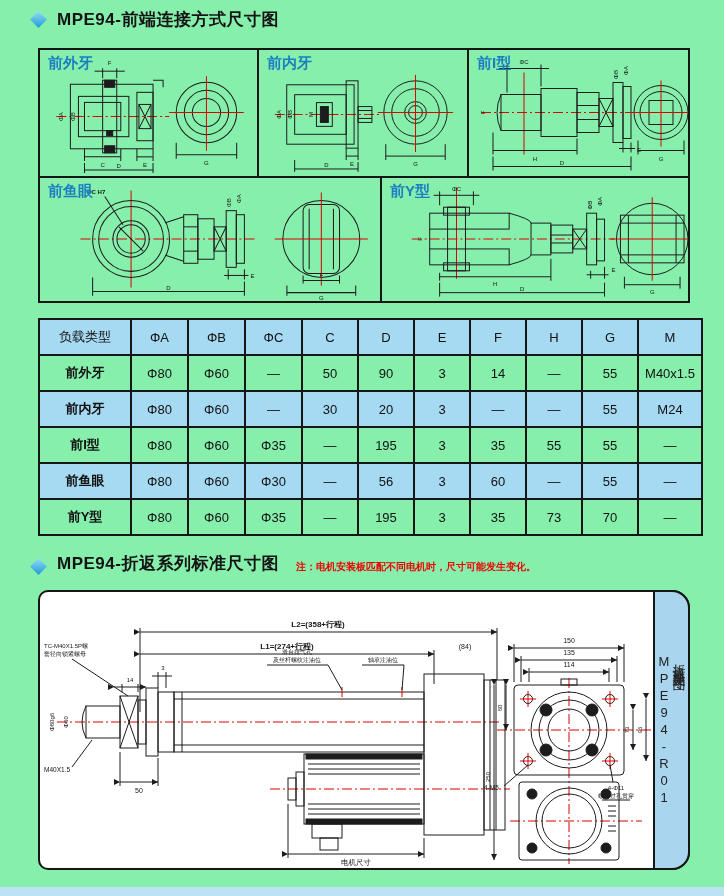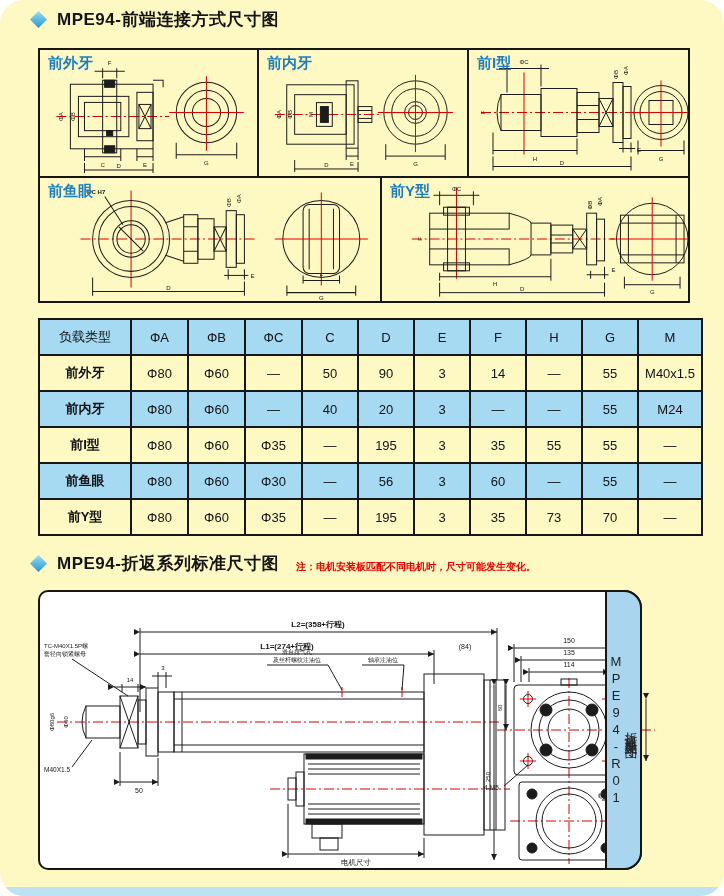--- a/index.html
+++ b/index.html
@@ -1,45 +1,45 @@
 <!DOCTYPE html>
 <html><head>
 <meta charset="utf-8">
 <style>
   * { margin:0; padding:0; box-sizing:border-box; }
   html,body { background:#ffffff; }
   body { font-family:"Liberation Sans","DejaVu Sans",sans-serif; color:#111; }
-  .page { position:relative; width:724px; height:896px; background:#fef9c3; overflow:hidden;border-radius:24px; }
+  .page { position:relative; width:724px; height:896px; background:#86efac; overflow:hidden; }
 
   
   .sec-title { position:absolute; left:30px; display:flex; align-items:center; gap:10px; }
   .sec-title .t { font-size:17px; font-weight:bold; color:#141414; letter-spacing:0.5px; }
   .sec-title.one { top:8px; }
-  .sec-title.two { top:552px; }
+  .sec-title.two { top:552px;align-items:flex-end; }
   .red-note { position:absolute; left:296px; top:560px; font-size:10px; font-weight:bold; color:#ee0000;text-align:center; }
 
   
   .dgrid { position:absolute; left:38px; top:48px; width:652px; height:255px; border:2px solid #161616; }
   .drow { display:flex; }
   .drow.r1 { height:128px; border-bottom:2px solid #161616; }
   .drow.r2 { height:123px; }
   .dcell { position:relative; height:100%; }
   .dcell + .dcell { border-left:2px solid #161616; }
   .dcell .lbl { position:absolute; left:8px; top:4px; font-size:15px; font-weight:bold; color:#1b7ec2; z-index:2; }
   .dcell svg { position:absolute; left:0; top:0; width:100%; height:100%; }
 
   
   table.dims { position:absolute; left:38px; top:318px; width:652px; border-collapse:collapse; table-layout:fixed; }
   table.dims th, table.dims td { border:2px solid #161616; height:36px; text-align:center; vertical-align:middle; font-size:13px; }
   table.dims th { background:#a6d9f2; font-weight:normal; }
   table.dims td.rowhead { font-weight:bold; }
   table.dims tr.alt td { background:#a6d9f2; }
 
   
-  .bigbox { position:absolute; left:38px; top:590px; width:604px; height:280px; border:2px solid #161616; border-radius:10px 18px 18px 10px; background:#fff;text-align:center; }
+  .bigbox { position:absolute; left:38px; top:590px; width:652px; height:280px; border:2px solid #161616; border-radius:10px 18px 18px 10px; background:#fff; }
   .bigbox svg.main { position:absolute; left:2px; top:0; width:613px; height:276px; }
   .side-tab { position:absolute; right:-2px; top:-2px; bottom:-2px; width:37px; background:#a9d6ee; border:2px solid #161616; border-radius:0 18px 18px 0;
               display:flex; align-items:center; justify-content:center; }
   .side-tab .vt { writing-mode:vertical-rl; text-orientation:upright; font-size:13px; color:#222; letter-spacing:2px; line-height:15px; }
   .side-tab .vt span { display:block; }
 
   .footer-strip { position:absolute; left:0; right:0; bottom:0; height:9px; background:#bce2f3; }
 
   
   svg .k  { stroke:#1c1c1c; stroke-width:1; fill:none; }
@@ -346,21 +346,21 @@
         <td>14</td>
         <td>—</td>
         <td>55</td>
         <td>M40x1.5</td>
       </tr>
       <tr class="alt">
         <td class="rowhead">前内牙</td>
         <td>Φ80</td>
         <td>Φ60</td>
         <td>—</td>
-        <td>40</td>
+        <td>30</td>
         <td>20</td>
         <td>3</td>
         <td>—</td>
         <td>—</td>
         <td>55</td>
         <td>M24</td>
       </tr>
       <tr>
         <td class="rowhead">前I型</td>
         <td>Φ80</td>

